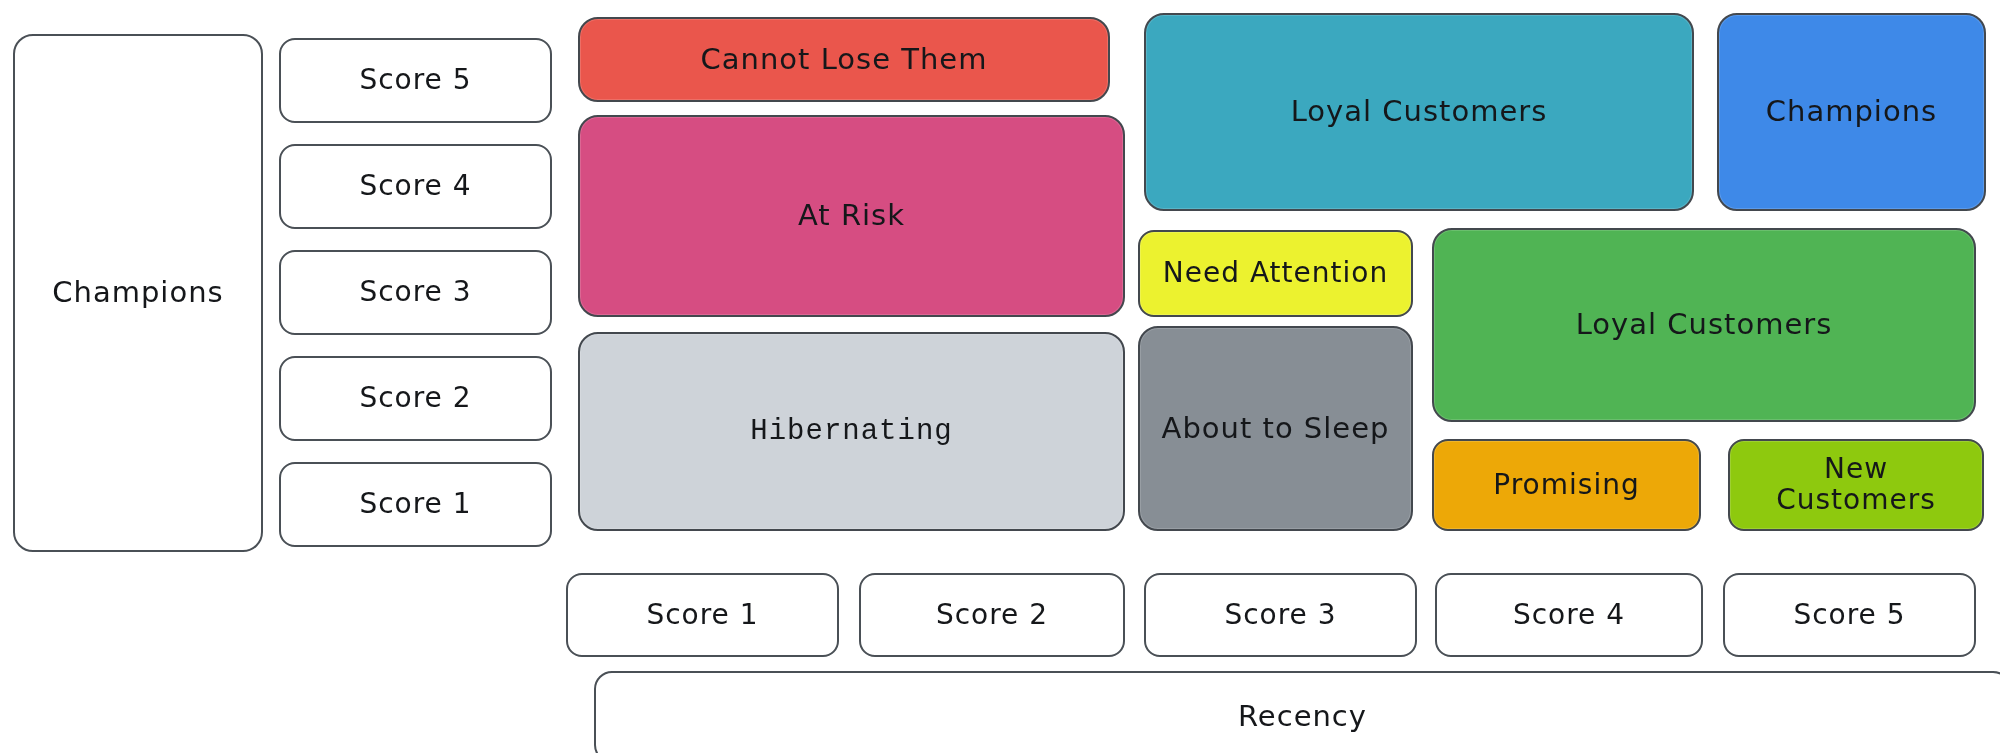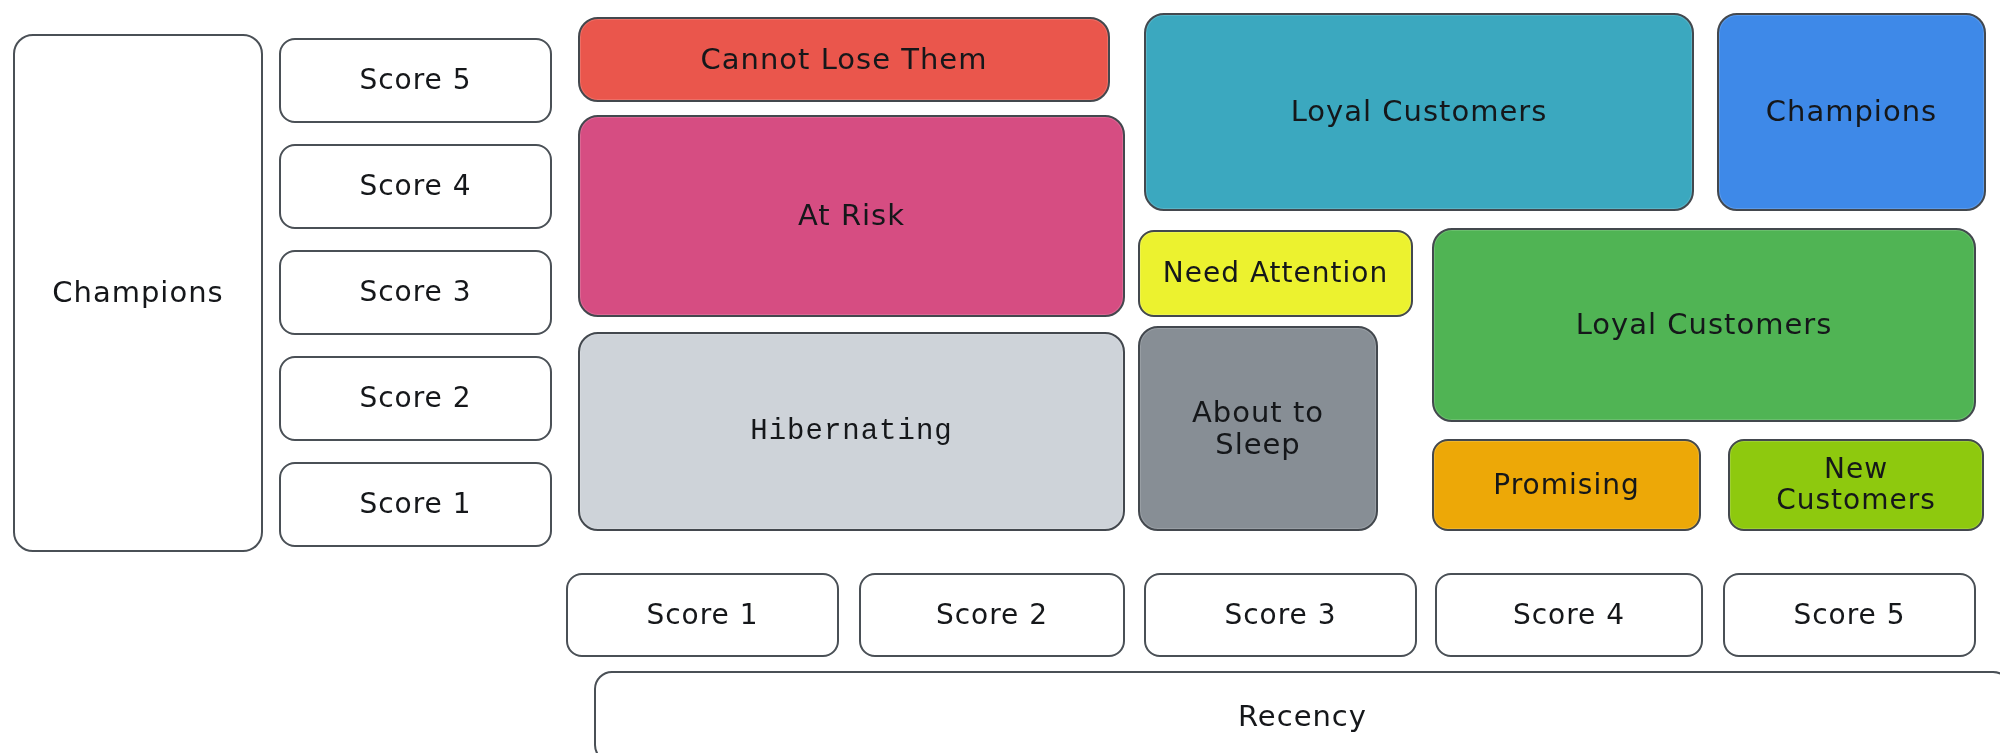--- a/index.html
+++ b/index.html
@@ -73,21 +73,21 @@
   </div>
 
   <div class="box seg small" style="left: 1138px; top: 230px; width: 275px; height: 87px; background: rgb(236, 242, 47);">
     <span>Need Attention</span>
   </div>
 
   <div class="box seg" style="left: 1432px; top: 228px; width: 544px; height: 194px; background: rgb(80, 180, 84);">
     <span>Loyal Customers</span>
   </div>
 
-  <div class="box seg" style="left: 1138px; top: 326px; width: 240px; height: 205px; background: rgb(135, 142, 149);">
+  <div class="box seg" style="left: 1138px; top: 326px; width: 275px; height: 205px; background: rgb(135, 142, 149);">
     <span>About to Sleep</span>
   </div>
 
   <div class="box seg small" style="left: 1432px; top: 439px; width: 269px; height: 92px; background: rgb(237, 168, 7);">
     <span>Promising</span>
   </div>
 
   <div class="box seg small" style="left: 1720px; top: 439px; width: 256px; height: 92px; background: rgb(142, 201, 14); margin-left: 8px;">
     <span>New Customers</span>
   </div>

